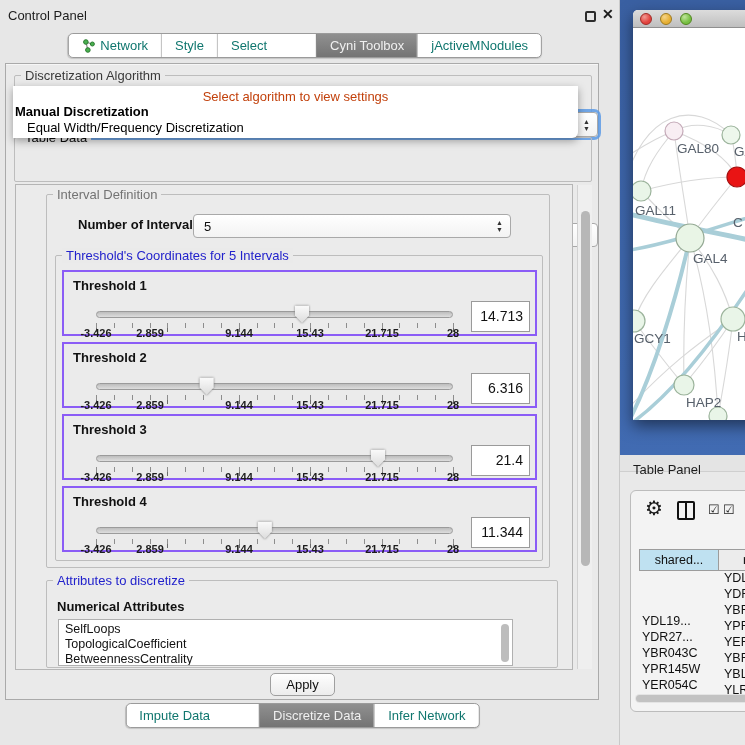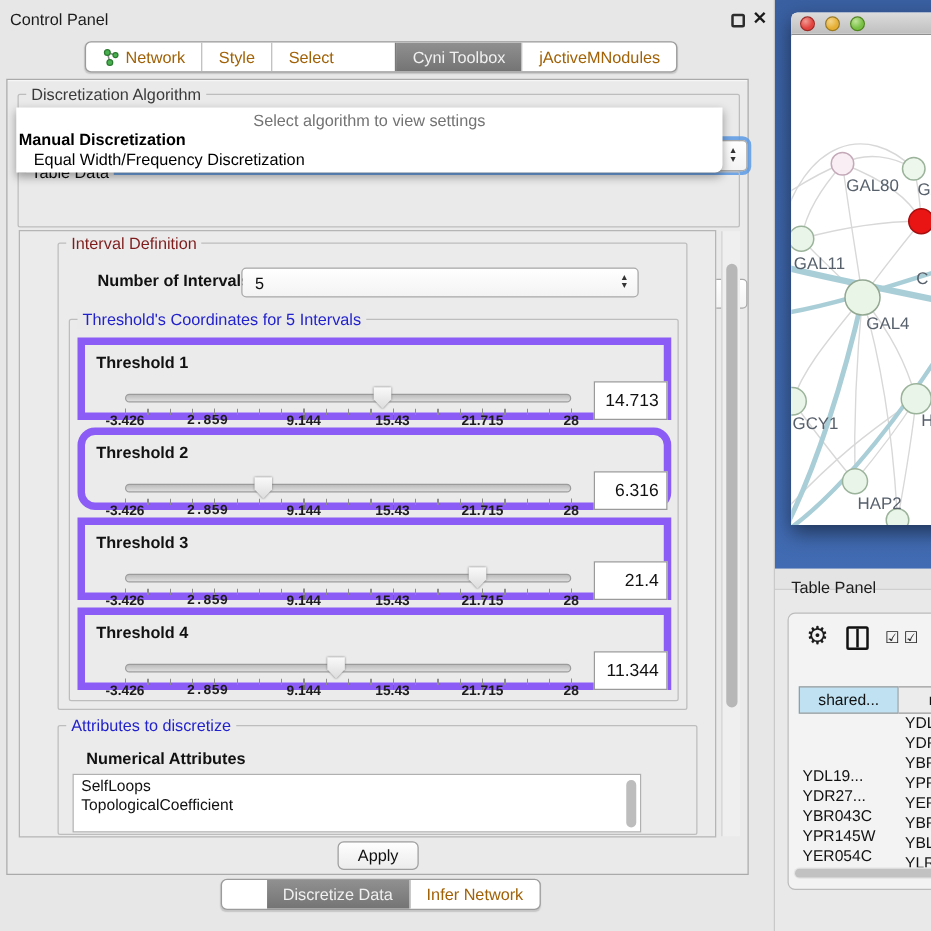--- a/index.html
+++ b/index.html
@@ -7,80 +7,80 @@
   body { font-family:"Liberation Sans", sans-serif; background:#e7e7e7; position:relative; color:#111; }
 
   
   #left-panel { position:absolute; left:0; top:0; width:620px; height:745px; background:#e7e7e7; border-right:1px solid #c9c9c9; }
   #lp-header { position:absolute; left:0; top:0; width:732px; height:30px; }
   #lp-title { position:absolute; left:8px; top:8px; font-size:13px; color:#1c1c1c; }
   #float-icon { position:absolute; left:585px; top:11px; width:11px; height:11px; border:2px solid #2c2c2c; border-radius:2px; cursor:default; }
   #close-icon { position:absolute; left:602px; top:6px; font-size:14px; font-weight:bold; color:#1a1a1a; }
 
   .seg { display:flex; border:1px solid #9b9b9b; border-radius:5px; overflow:hidden; background:#fff; box-shadow:0 1px 1px rgba(0,0,0,.15); }
-  .seg .s { padding:4px 13px; font-size:13px; color:#a16207; border-left:1px solid #bdbdbd; display:flex; align-items:center; gap:5px; white-space:nowrap; }
+  .seg .s { padding:4px 13px; font-size:13px; color:#0f766e; border-left:1px solid #bdbdbd; display:flex; align-items:center; gap:5px; white-space:nowrap; }
   .seg .s:first-child { border-left:none; }
   .seg .s.sel { background:linear-gradient(#909090,#747474); color:#f0f0f0; border-left-color:#7a7a7a;margin-left:36px; }
   #top-tabs { position:absolute; top:33px; left:50%; transform:translateX(-51%); }
   #bottom-tabs { position:absolute; top:703px; left:50%; transform:translateX(-52%); }
 
   #content-card { position:absolute; left:5px; top:63px; width:594px; height:637px; background:#eaeaea; border:1px solid #aaaaaa; box-shadow:inset 0 1px 0 #f6f6f6; }
 
   .group { position:absolute; border:1px solid #bdbdbd; border-radius:2px; }
   .group > .glabel { position:absolute; top:-8px; left:6px; background:#eaeaea; padding:0 4px; font-size:13px; white-space:nowrap; }
   .glabel.dim   { color:#3a3a3a; }
   .glabel.black { color:#0d0d0d; }
-  .glabel.green { color:#7f1d1d; }
+  .glabel.green { color:#737373; }
   .glabel.blue  { color:#2222cc; }
 
   .combo { position:absolute; background:linear-gradient(#ffffff,#f3f3f3); border:1px solid #a9a9a9; border-radius:4px; font-size:13px; display:flex; align-items:center; padding-left:10px; color:#0f0f0f; }
   .stepper { position:absolute; right:7px; top:50%; transform:translateY(-50%); font-size:7px; line-height:1.05; color:#333; text-align:center; }
   .combo.focus { box-shadow:0 0 0 3px rgba(92,154,229,.85); }
 
   #algo-group { left:8px; top:11px; width:578px; height:59px; }
   #algo-combo { left:17px; top:36px; width:566px; height:25px; }
   #td-group { left:8px; top:73px; width:578px; height:45px; }
   #td-combo { left:17px; top:85px; width:566px; height:24px; }
 
   #scrollpane { position:absolute; left:9px; top:120px; width:558px; height:486px; border:1px solid #b5b5b5; background:#ebebeb; }
   #interval-group { left:30px; top:9px; width:504px; height:374px; background:#ebebeb; }
   #interval-group > .glabel, #attr-group > .glabel { background:#ebebeb; }
   #noi-label { position:absolute; left:31px; top:22px; font-size:13px; font-weight:bold; }
   #noi-combo { left:146px; top:19px; width:318px; height:24px; }
   #thr-group { left:8px; top:60px; width:488px; height:306px; }
 
-  .trow { position:absolute; left:6px; width:475px; height:66px; border:6px solid #8b5cf6; background:#ebebeb; }
-  .trow:nth-of-type(1){ top:14px; } .trow:nth-of-type(2){ top:86px;border-radius:14px; }
+  .trow { position:absolute; left:6px; width:475px; height:66px; border:2px solid #8b5cf6; background:#ebebeb; }
+  .trow:nth-of-type(1){ top:14px; } .trow:nth-of-type(2){ top:86px; }
   .trow:nth-of-type(3){ top:158px; } .trow:nth-of-type(4){ top:230px; }
   .t-title { position:absolute; left:9px; top:6px; font-size:13px; font-weight:bold; }
   .track { position:absolute; left:32px; top:39px; width:357px; height:7px; border:1px solid #9b9b9b; border-radius:4px; background:linear-gradient(#bdbdbd,#dedede); }
   .thumb { position:absolute; top:33px; width:16px; height:18px; filter:drop-shadow(0 0 1px #777); }
   .thumb i { display:block; width:16px; height:18px; background:linear-gradient(#fbfbfb,#dcdcdc); clip-path:polygon(6% 4%,94% 4%,94% 58%,50% 100%,6% 58%); }
   .ticks-min { position:absolute; left:32px; top:51px; width:358px; height:5px; background:repeating-linear-gradient(90deg,#8d8d8d 0 1px,transparent 1px 17.85px); }
   .ticks-maj { position:absolute; left:32px; top:51px; width:358px; height:9px; background:repeating-linear-gradient(90deg,#6d6d6d 0 1px,transparent 1px 71.4px); }
   .axis { position:absolute; left:0; top:55px; width:475px; height:12px; font-size:11px; font-weight:bold; color:#1d1d1d; }
   .axis span { position:absolute; transform:translateX(-50%); }
-  .axis span:nth-child(1){ left:32px;text-align:center; } .axis span:nth-child(2){ left:98px;font-family:Liberation Mono, monospace; }
+  .axis span:nth-child(1){ left:32px;text-align:center; } .axis span:nth-child(2){ left:86px; }
   .axis span:nth-child(3){ left:175px; } .axis span:nth-child(4){ left:246px; }
   .axis span:nth-child(5){ left:318px; } .axis span:nth-child(6){ left:389px; }
   .tval { position:absolute; left:407px; top:29px; width:59px; height:31px; background:#fff; border:1px solid #9a9a9a; font-size:14px; text-align:right; padding:6px 6px 0 0; }
 
   #attr-group { left:30px; top:395px; width:512px; height:88px; }
-  #attr-title { position:absolute; left:10px; top:18px; font-size:13px; font-weight:bold;margin-left:12px; }
+  #attr-title { position:absolute; left:10px; top:18px; font-size:13px; font-weight:bold; }
   #attr-list { position:absolute; left:11px; top:38px; width:455px; height:47px; background:#fff; border:1px solid #b0b0b0; overflow:hidden; font-size:12.5px; padding:2px 0 0 6px; line-height:15px; }
   #attr-scroll { position:absolute; right:3px; top:4px; width:8px; height:38px; background:#bdbdbd; border-radius:4px; }
 
   #outer-scroll { position:absolute; left:571px; top:121px; width:15px; height:484px; background:#efefef; border-left:1px solid #d2d2d2; }
   #outer-scroll i { position:absolute; left:3px; top:26px; width:9px; height:355px; background:#b7b7b7; border-radius:5px; display:block; }
 
   #apply-btn { position:absolute; left:264px; top:609px; width:65px; height:23px; background:linear-gradient(#fefefe,#ececec); border:1px solid #9f9f9f; border-radius:5px; font-size:13px; text-align:center; padding-top:3px; }
 
   
   #algo-popup { position:absolute; left:13px; top:86px; width:565px; height:52px; background:#fff; z-index:30; border-radius:0 0 6px 0; box-shadow:0 3px 8px rgba(0,0,0,.35); font-size:13px; }
-  #algo-placeholder { position:absolute; left:0; top:3px; width:100%; text-align:center; color:#737373; }
+  #algo-placeholder { position:absolute; left:0; top:3px; width:100%; text-align:center; color:#c2410c; }
   .algo-opt { position:absolute; left:2px; font-size:13px; color:#000; white-space:nowrap; }
   .algo-opt.b { top:18px; font-weight:bold; }
   .algo-opt.n { top:34px;margin-left:12px; }
 
   
   #right-region { position:absolute; left:620px; top:0; width:125px; height:745px; background:#e9e9e9; overflow:hidden; }
   #blue-bg { position:absolute; left:0; top:0; width:125px; height:455px; background:linear-gradient(#3a60a2,#416bb2); }
   #net-window { position:absolute; left:13px; top:10px; width:140px; height:410px; border-radius:5px 5px 0 0; box-shadow:0 6px 16px rgba(0,0,0,.5); background:#fff; }
   #net-titlebar { position:absolute; left:0; top:0; width:140px; height:18px; border-radius:5px 5px 0 0; background:linear-gradient(#dcdcdc,#bfbfbf); border-bottom:1px solid #8f8f8f; }
   .light { position:absolute; top:3px; width:12px; height:12px; border-radius:50%; }
@@ -255,38 +255,42 @@
           </div>
         </div>
       </div>
 
       <div id="attr-group" class="group">
         <span class="glabel blue">Attributes to discretize</span>
         <span id="attr-title">Numerical Attributes</span>
         <div id="attr-list">
           <div>SelfLoops</div>
           <div>TopologicalCoefficient</div>
+          <div>BetweennessCentrality</div>
           <span id="attr-scroll"></span>
         </div>
       </div>
     </div>
 
     <div id="outer-scroll">
         <i></i>
       </div>
     <div id="apply-btn">Apply</div>
   </div>
 
   <div id="algo-popup">
     <div id="algo-placeholder">Select algorithm to view settings</div>
     <div class="algo-opt b">Manual Discretization</div>
     <div class="algo-opt n">Equal Width/Frequency Discretization</div>
   </div>
 
   <div id="bottom-tabs" class="seg">
+    <span class="s">
+        <span>Impute Data</span>
+      </span>
     <span class="s sel">
         <span>Discretize Data</span>
       </span>
     <span class="s">
         <span>Infer Network</span>
       </span>
   </div>
 </div>
 
 <div id="right-region">

